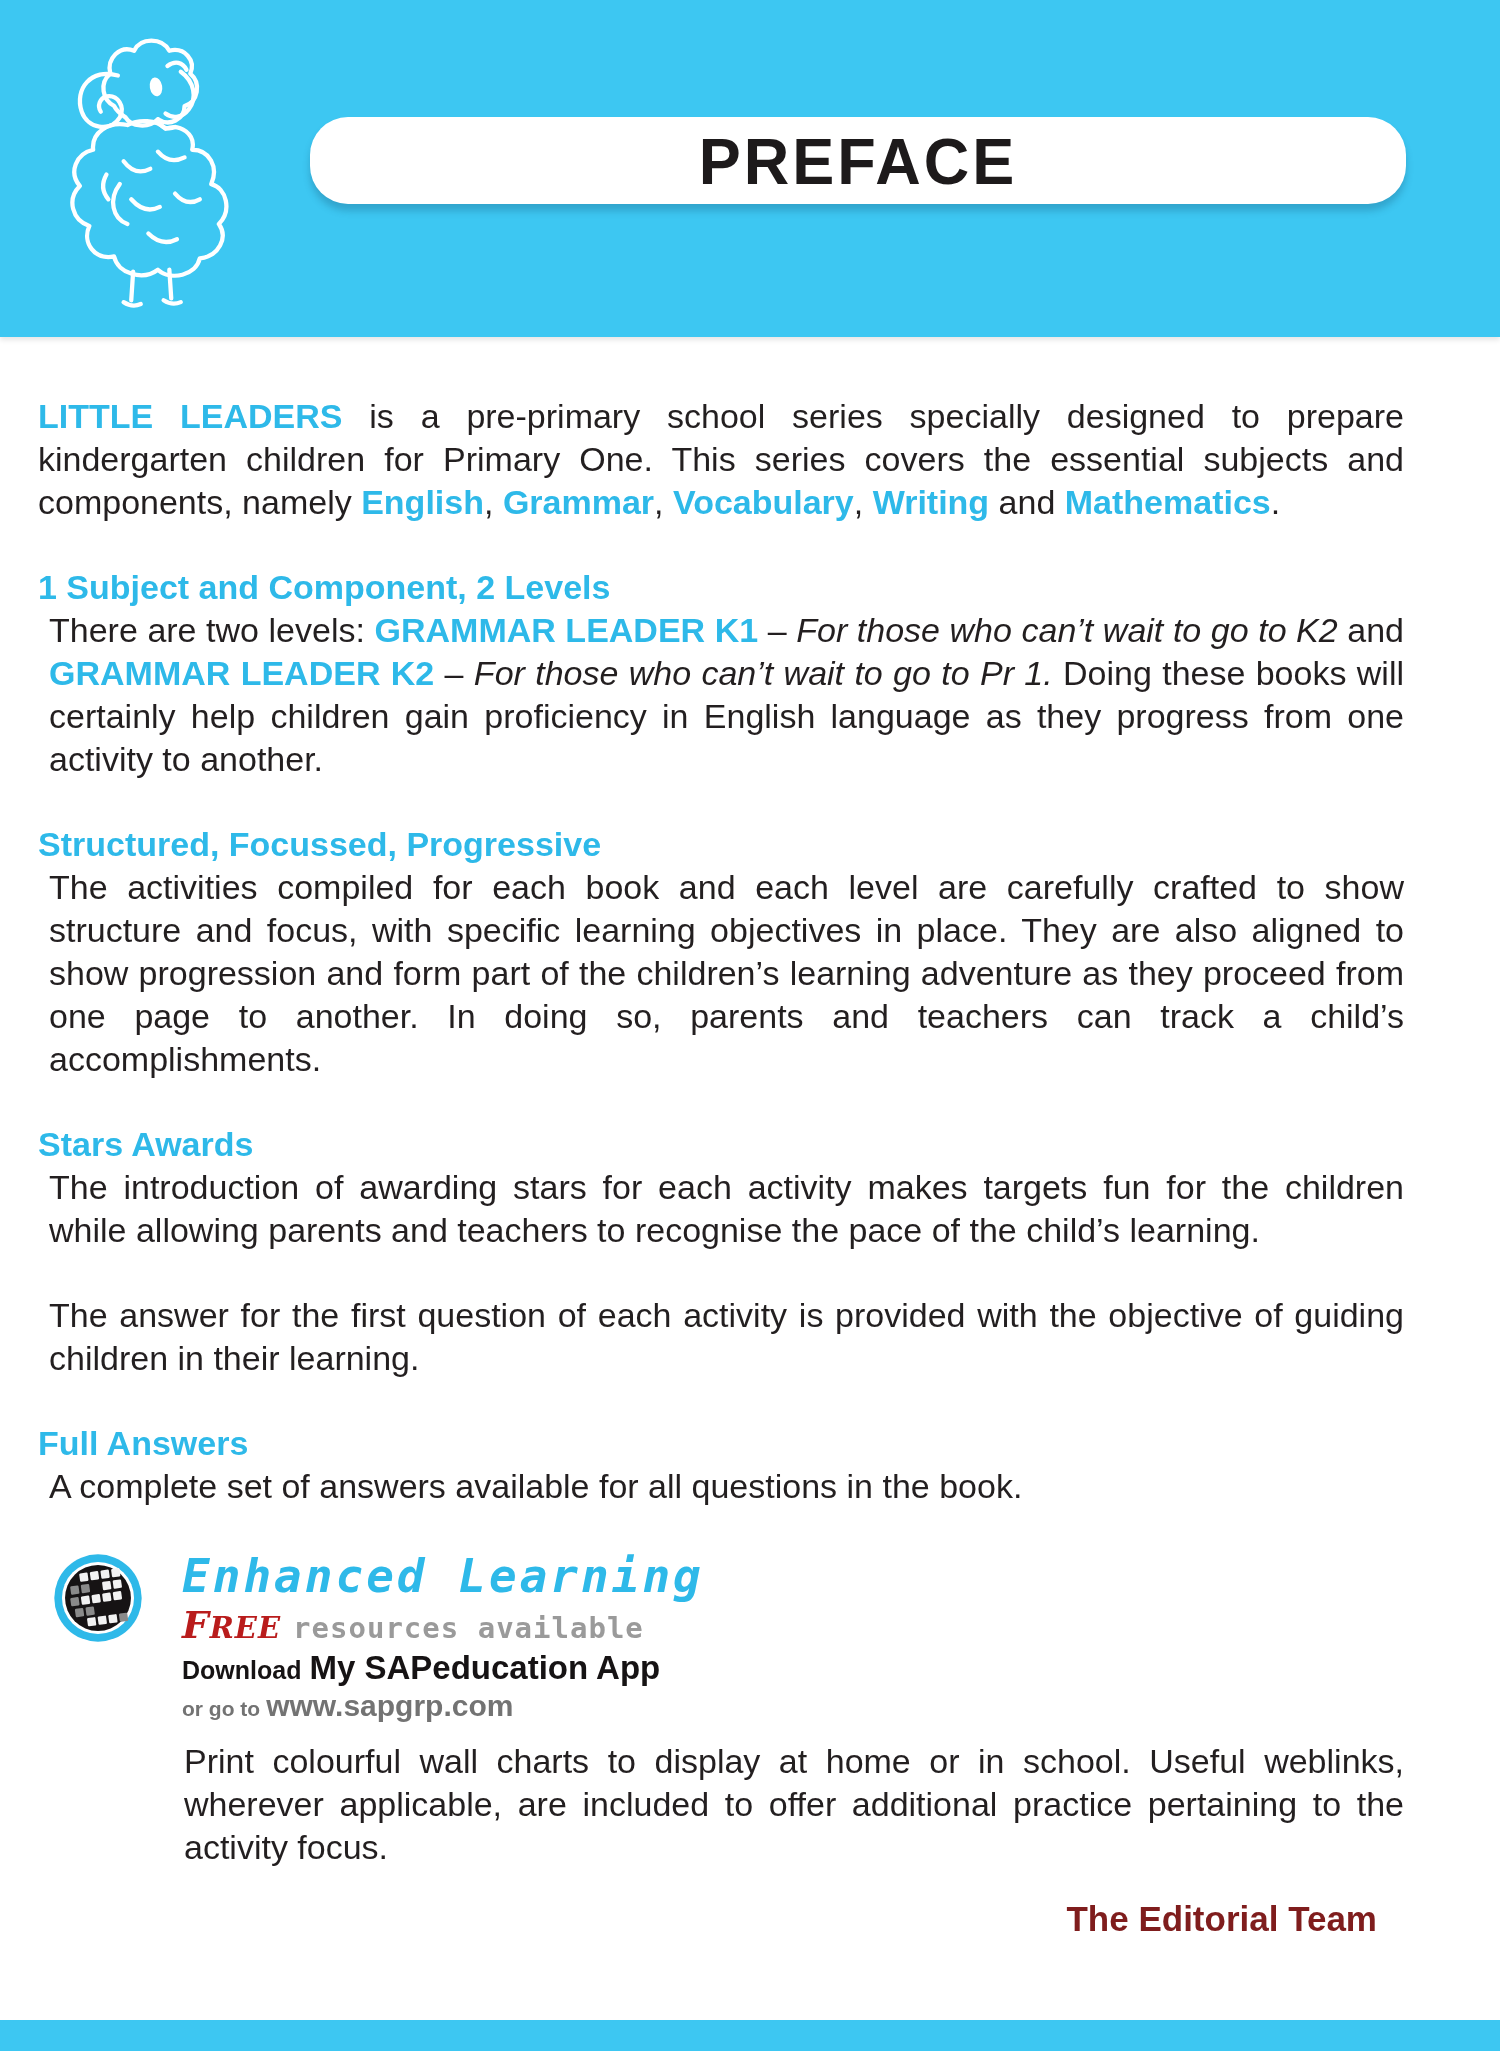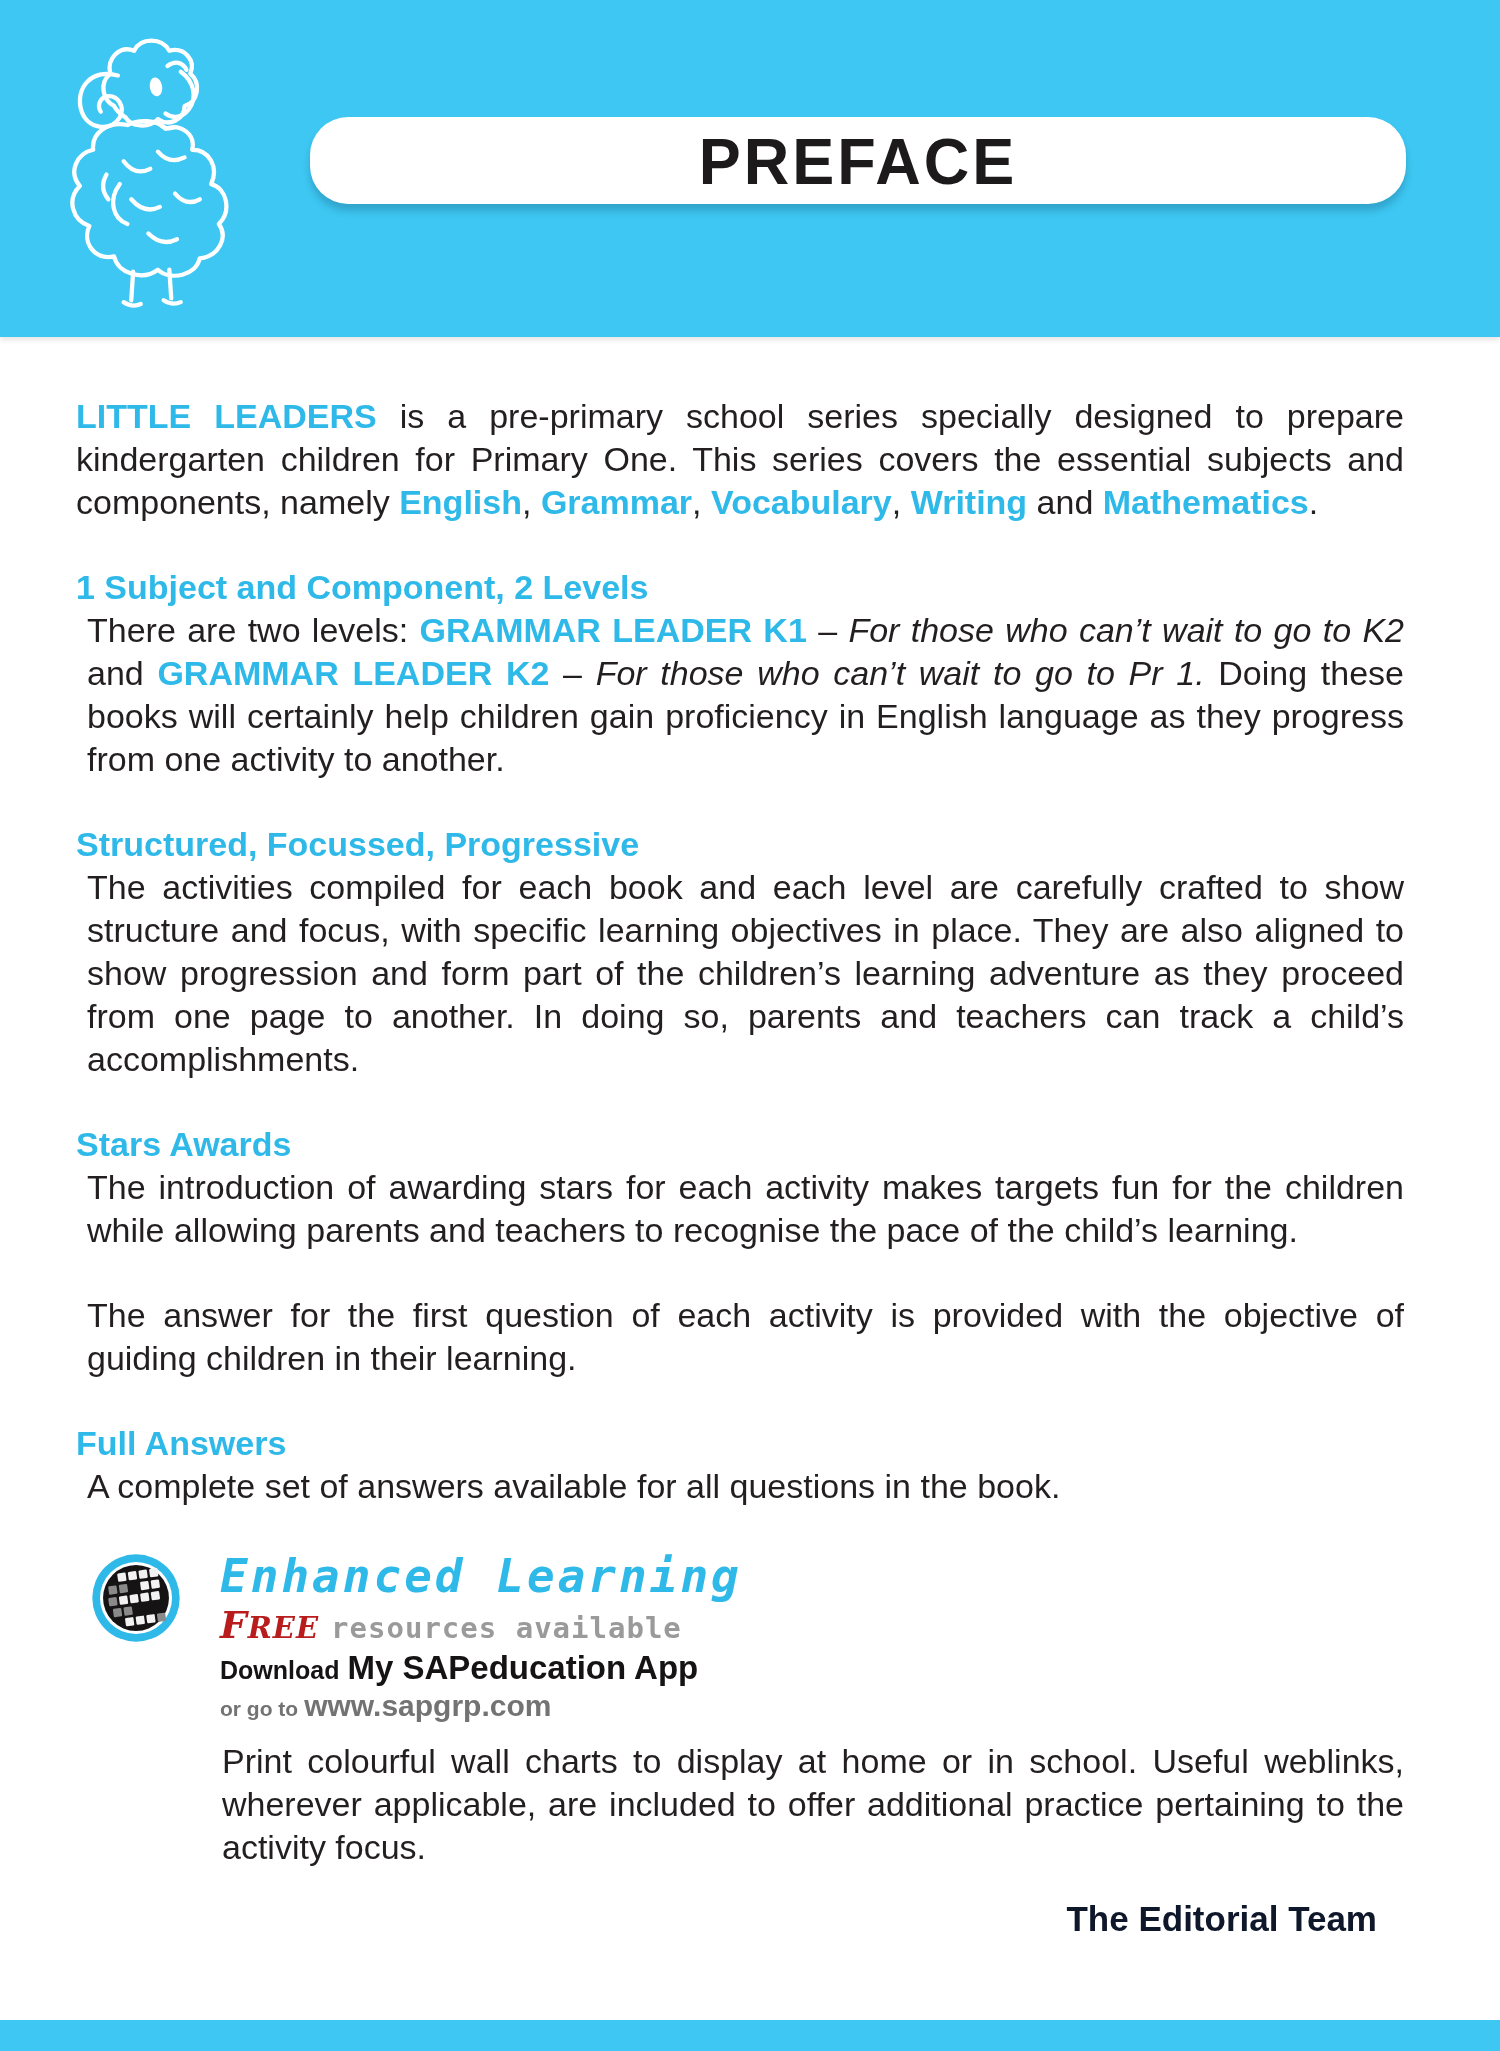--- a/index.html
+++ b/index.html
@@ -23,21 +23,21 @@
     position:absolute;left:310px;top:117px;width:1096px;height:87px;
     background:#ffffff;border-radius:38px;
     box-shadow:0 7px 7px rgba(20,80,110,0.28);
     display:flex;align-items:center;justify-content:center;
   }
   .page-title{
     margin:0;font-size:63px;font-weight:bold;letter-spacing:3px;
     color:#1d1a1b;transform:scaleY(1.04);
   }
   
-  .content{position:absolute;top:337px;left:0;width:1492px;padding:58px 88px 0 76px;box-sizing:border-box;}
+  .content{position:absolute;top:337px;left:0;width:1492px;padding:58px 88px 0 38px;box-sizing:border-box;}
   .body-text{
     margin:0 0 42px 0;font-size:34px;line-height:43px;
     text-align:justify;color:#231f20;
   }
   .section{margin:0 0 42px 0;}
   .section .body-text{margin-bottom:0;margin-left:11px;}
   .sec-heading{
     margin:0;font-size:34px;line-height:43px;font-weight:bold;color:#2eb9e9;
   }
   .acc{color:#2eb9e9;font-weight:bold;}
@@ -62,21 +62,21 @@
     color:#9a9a9a;letter-spacing:1px;
   }
   .enh-download{margin:0 0 4px 0;font-size:25px;line-height:34px;font-weight:bold;color:#161314;}
   .app-name{font-size:33px;margin-left:8px;}
   .enh-goto{margin:0;font-size:21px;line-height:30px;font-weight:bold;color:#737373;}
   .url{font-size:30px;margin-left:6px;}
   .enh-body{margin:16px 0 0 146px;}
   
   .signature{
     margin:28px 27px 0 0;text-align:right;
-    font-size:35px;line-height:43px;font-weight:bold;color:#0f172a;
+    font-size:35px;line-height:43px;font-weight:bold;color:#7f1d1d;
   }
   .footer-band{
     position:absolute;left:0;bottom:0;width:1500px;height:31px;background:#3dc7f2;
   }
 </style>
 </head>
 <body>
 
 <div class="page">
 

